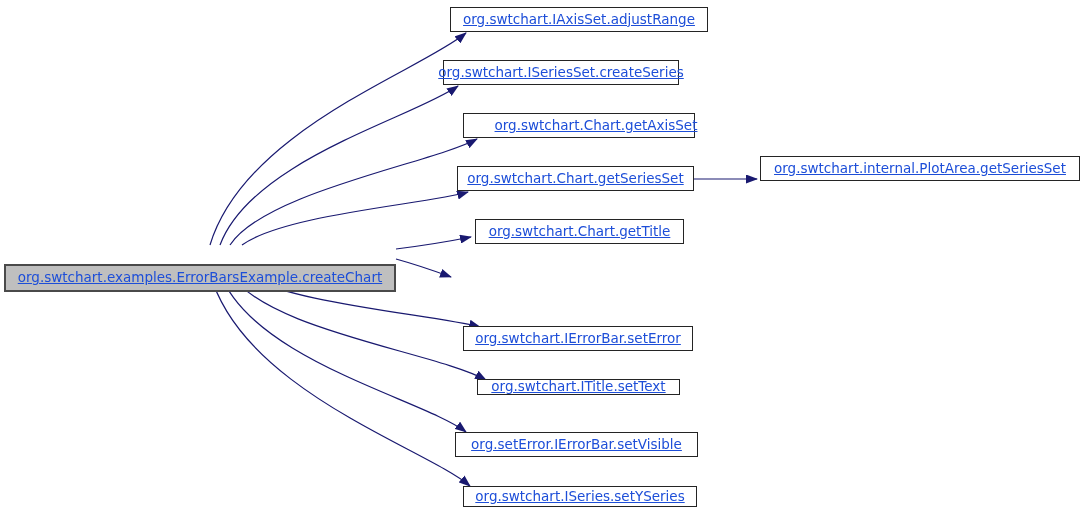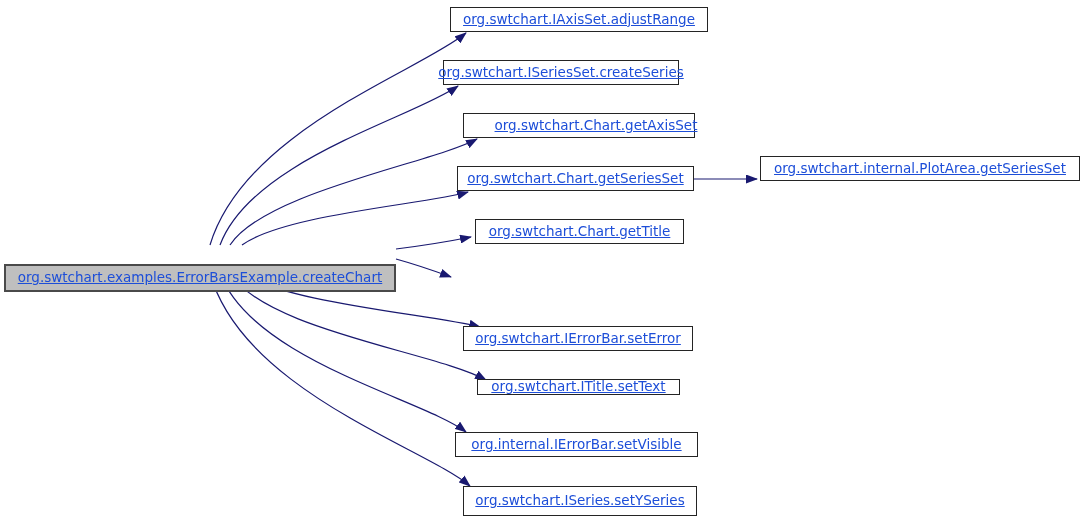--- a/index.html
+++ b/index.html
@@ -65,16 +65,16 @@
       <path d="M694,179 L757,179" fill="none" stroke="#191970" stroke-width="1.2" marker-end="url(#arrowhead)"></path>
     </svg>
 <div class="node focus" style="left: 4px; top: 245px; width: 392px; height: 28px; margin-top: 19px;">org.swtchart.examples.ErrorBarsExample.createChart</div>
     <div class="node" style="left: 450px; top: 7px; width: 258px; height: 25px;">org.swtchart.IAxisSet.adjustRange</div>
     <div class="node" style="left: 443px; top: 60px; width: 236px; height: 25px;">org.swtchart.ISeriesSet.createSeries</div>
     <div class="node" style="left: 463px; top: 113px; width: 232px; height: 25px; padding-left: 34px;">org.swtchart.Chart.getAxisSet</div>
     <div class="node" style="left: 457px; top: 166px; width: 237px; height: 25px;">org.swtchart.Chart.getSeriesSet</div>
     <div class="node" style="left: 475px; top: 219px; width: 209px; height: 25px;">org.swtchart.Chart.getTitle</div>
     <div class="node" style="left: 463px; top: 326px; width: 230px; height: 25px; text-align: center;">org.swtchart.IErrorBar.setError</div>
     <div class="node" style="left: 477px; top: 379px; width: 203px; height: 16px;">org.swtchart.ITitle.setText</div>
-    <div class="node" style="left: 455px; top: 432px; width: 243px; height: 25px;">org.internal.IErrorBar.setVisible</div>
-    <div class="node" style="left: 463px; top: 486px; width: 234px; height: 30px;">org.swtchart.ISeries.setYSeries</div>
+    <div class="node" style="left: 455px; top: 432px; width: 243px; height: 25px;">org.setError.IErrorBar.setVisible</div>
+    <div class="node" style="left: 463px; top: 486px; width: 234px; height: 21px;">org.swtchart.ISeries.setYSeries</div>
     <div class="node" style="left: 760px; top: 156px; width: 320px; height: 25px;">org.swtchart.internal.PlotArea.getSeriesSet</div>
   </div>
 
 </body></html>

